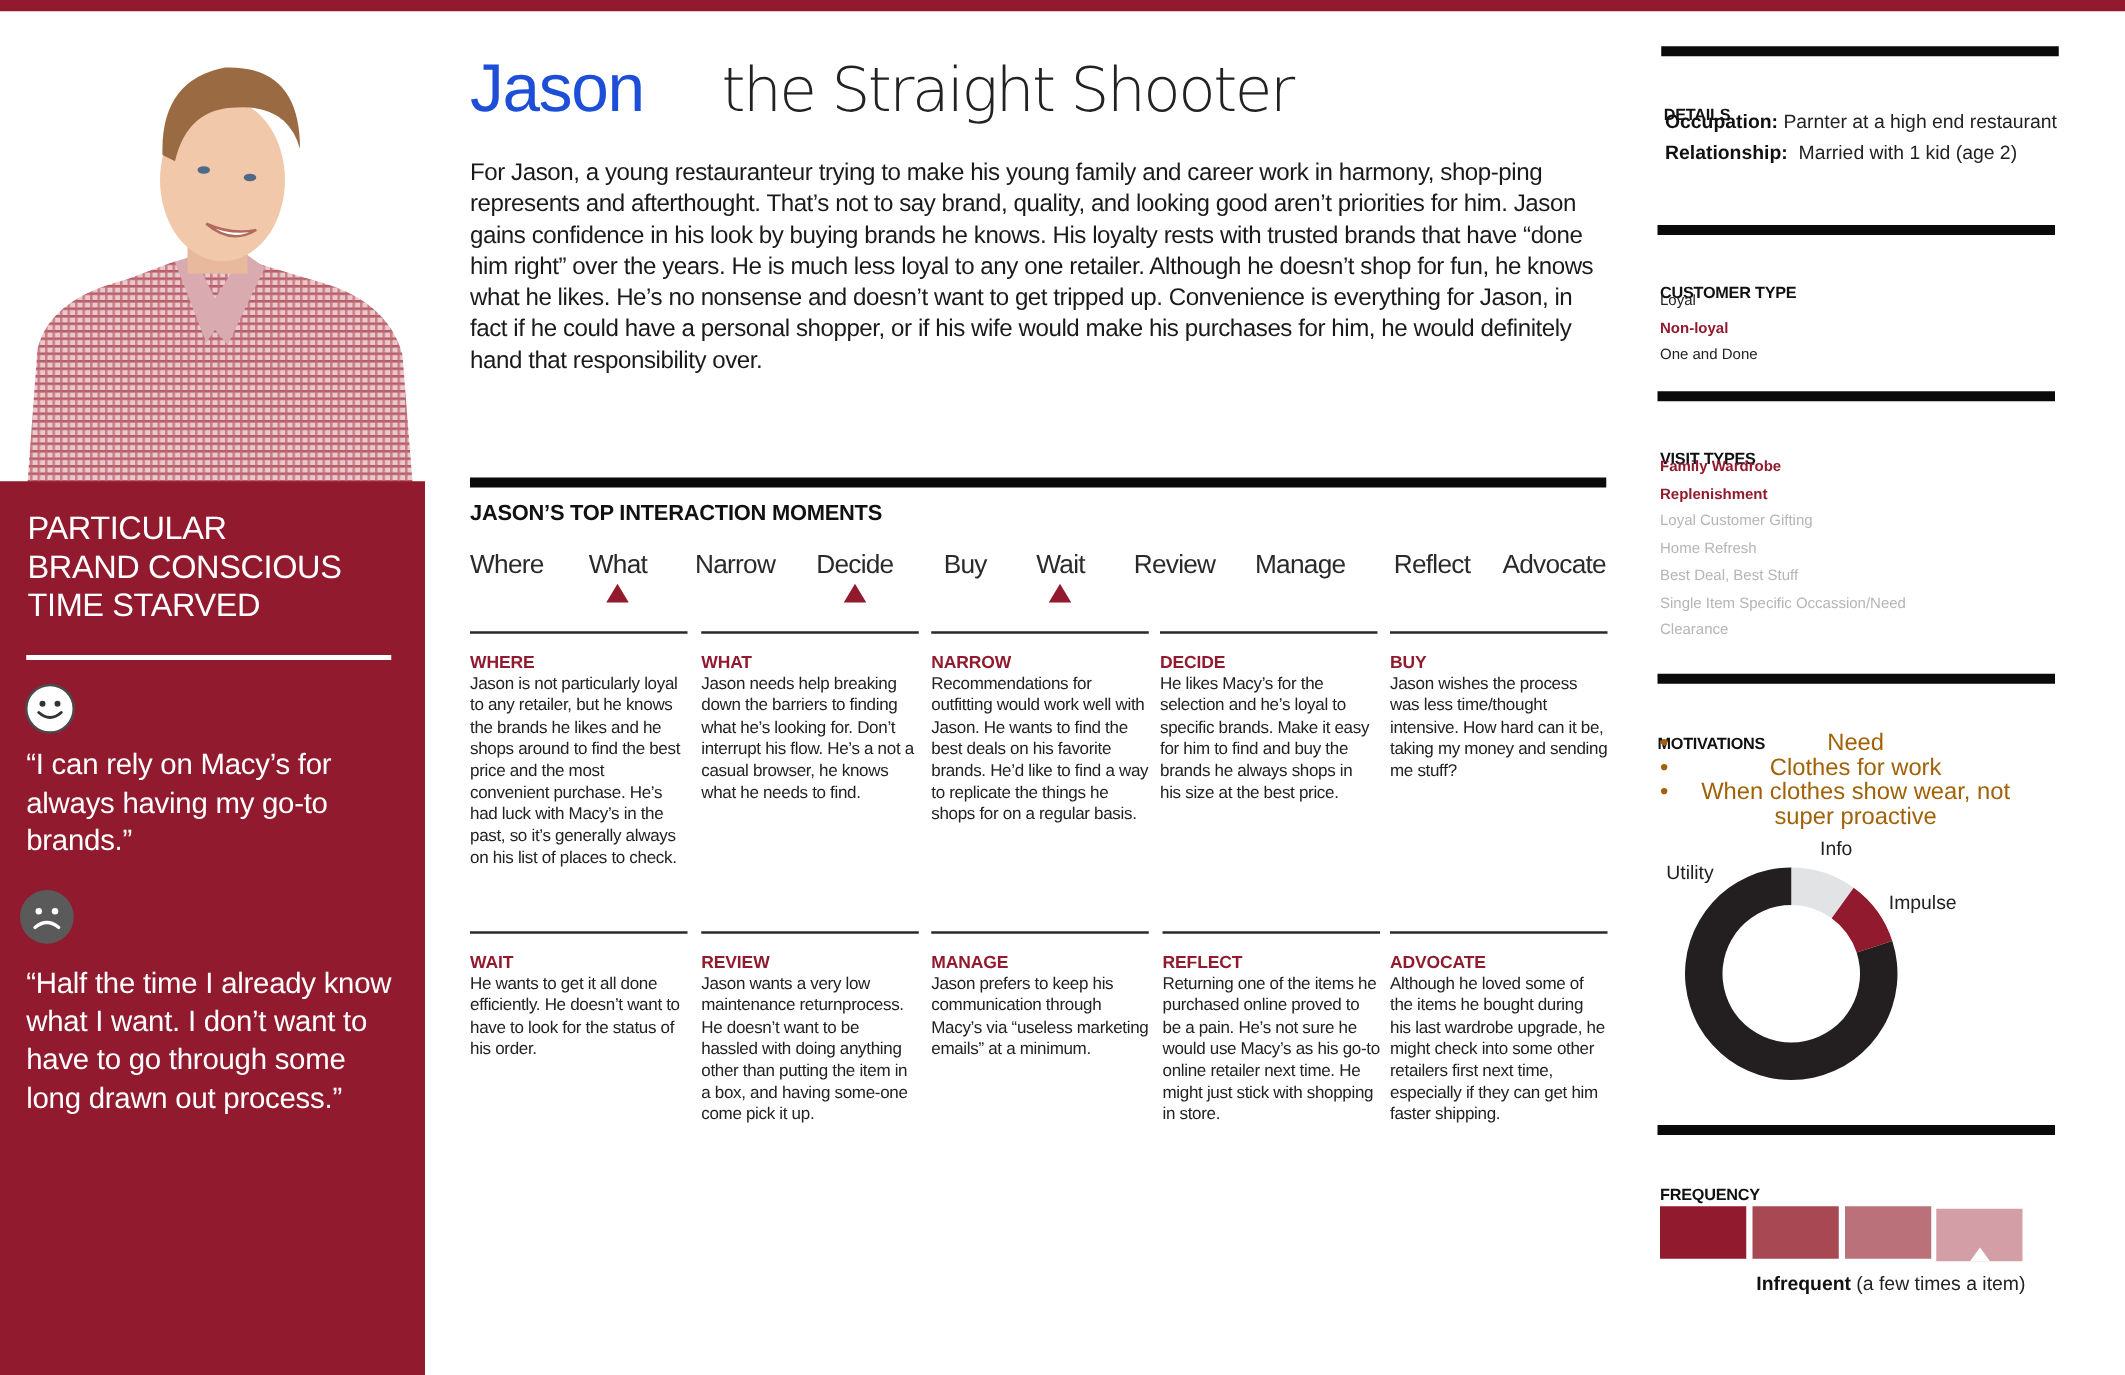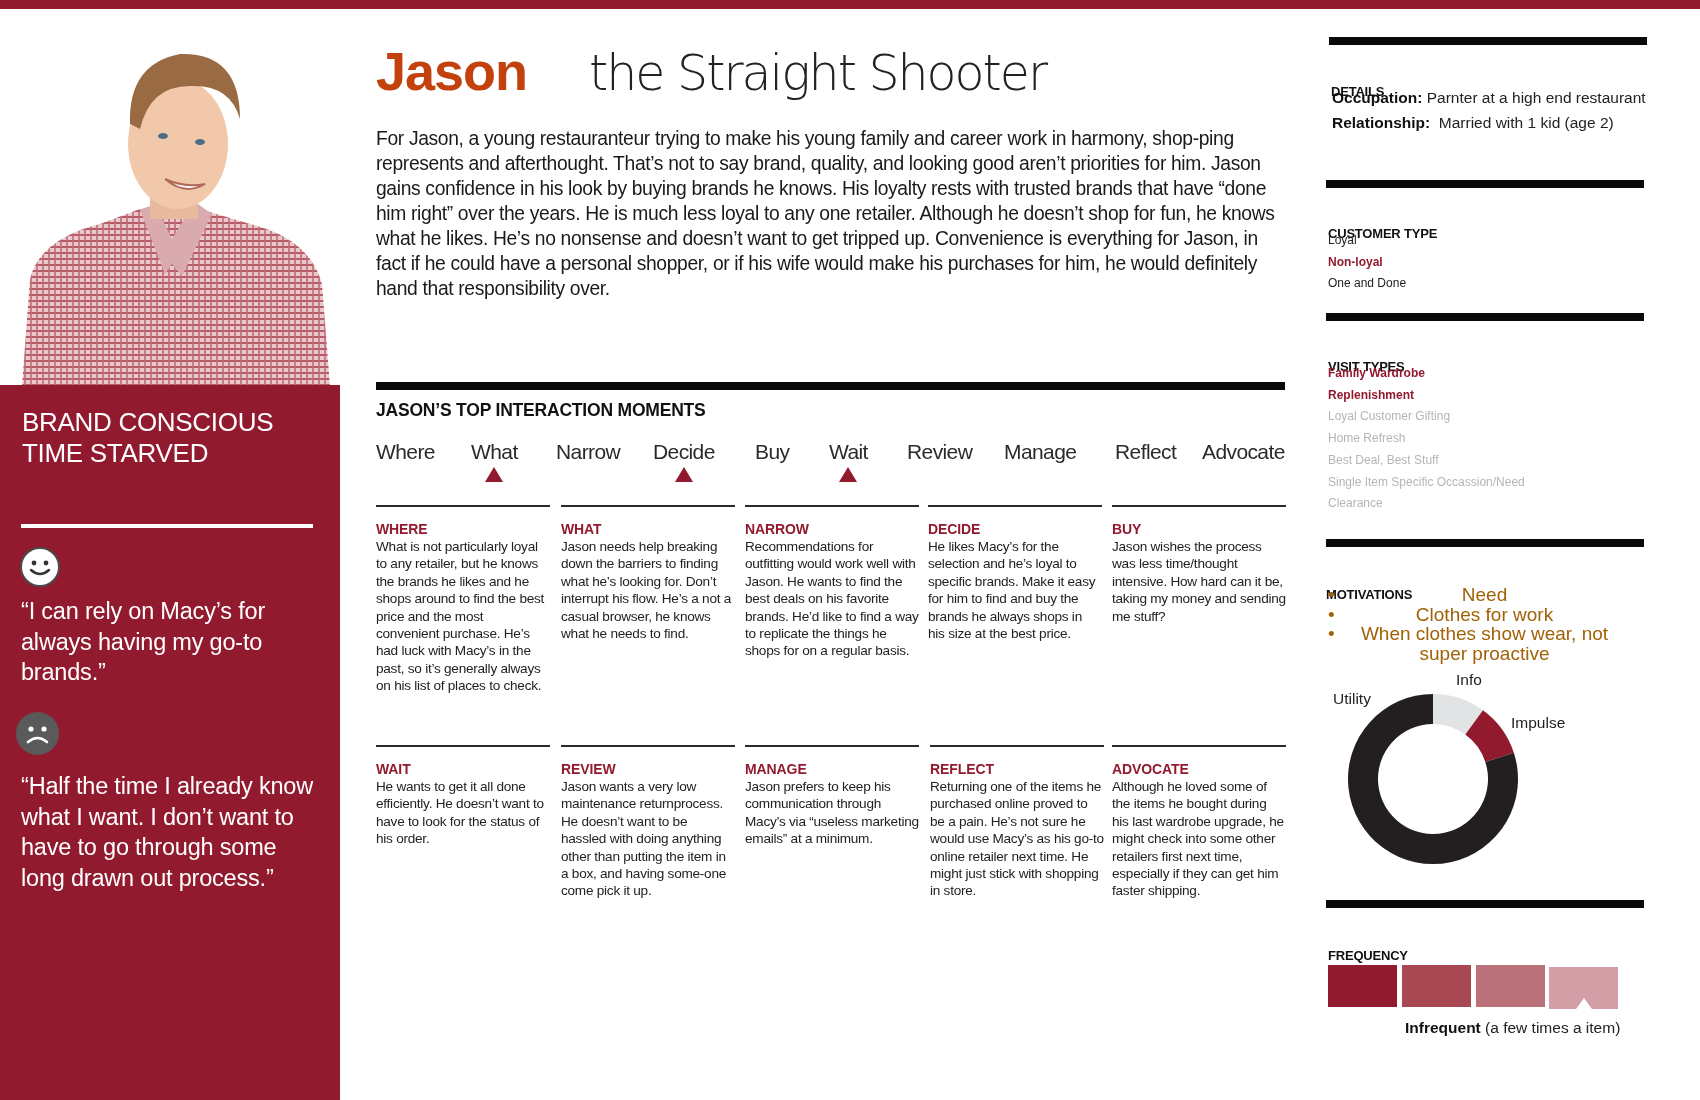--- a/index.html
+++ b/index.html
@@ -18,21 +18,21 @@
   .face { position: absolute; width: 40px; height: 40px; border-radius: 50%; }
   .face.happy { left: 20px; top: 162px; background: #ffffff; border: 2px solid #4a4a4a; }
   .face.sad { left: 16px; top: 327px; background: #5a5a5a; width: 43px; height: 43px; }
   .face svg { position: absolute; left: 0; top: 0; }
   .quote { position: absolute; left: 21px; font-size: 23.5px; line-height: 30.5px; font-weight: 300; letter-spacing: -0.2px; }
   .quote.q1 { top: 211px; width: 290px; }
   .quote.q2 { top: 386px; width: 300px; }
 
   
   .title { position: absolute; left: 376px; top: 38px; font-size: 54px; line-height: 66px; letter-spacing: -1px; white-space: nowrap; }
-  .title .name { font-weight: 700; color: #c2410c; }
+  .title .name { font-weight: 400; color: #1d4ed8; }
   .title .subtitle { font-weight: 300; color: #222; font-family: "DejaVu Sans", sans-serif; font-size: 49px; letter-spacing: -2px; margin-left: 48px; }
   .bio { position: absolute; left: 376px; top: 126px; width: 912px; font-size: 19.3px; line-height: 25px; color: #1a1a1a; letter-spacing: -0.35px; }
 
   .thick-rule { position: absolute; left: 376px; top: 382px; width: 909px; height: 8px; background: #0a0a0a; }
   .section-h { font-weight: 700; color: #111; letter-spacing: -0.2px; }
   .moments-h { position: absolute; left: 376px; top: 400px; font-size: 17.5px; }
 
   .stages { position: absolute; left: 376px; top: 440px; width: 912px; height: 50px; }
   .stage { position: absolute; top: 0; font-size: 21px; font-weight: 300; color: #2a2a2a; letter-spacing: -0.6px; white-space: nowrap; }
   .stage .tri { position: absolute; top: 27px; left: 50%; margin-left: -9px; width: 0; height: 0; border-left: 9px solid transparent; border-right: 9px solid transparent; border-bottom: 15px solid #921a2e; }
@@ -83,20 +83,21 @@
     <ellipse cx="178" cy="120" rx="50" ry="65" fill="#f1c8aa"></ellipse>
     <path d="M130 100 Q128 40 180 30 Q240 28 240 95 Q230 60 190 62 Q150 62 140 105 Z" fill="#9a6b43"></path>
     <ellipse cx="163" cy="112" rx="5" ry="3" fill="#4d6a86"></ellipse>
     <ellipse cx="200" cy="118" rx="5" ry="3" fill="#4d6a86"></ellipse>
     <path d="M165 155 Q185 172 205 160 Q185 164 165 155 Z" fill="#ffffff" stroke="#b26a5c" stroke-width="2"></path>
   </svg>
 </div>
 
 <div class="red-panel">
   <div class="traits">
+    <div>PARTICULAR</div>
     <div>BRAND CONSCIOUS</div>
     <div>TIME STARVED</div>
   </div>
   <div class="white-rule"></div>
 
   <div class="face happy">
     <svg width="36" height="36" viewBox="0 0 36 36">
       <circle cx="12" cy="14" r="2.4" fill="#333"></circle>
       <circle cx="24" cy="14" r="2.4" fill="#333"></circle>
       <path d="M9 21 Q18 29 27 21" fill="none" stroke="#333" stroke-width="2.4" stroke-linecap="round"></path>
@@ -133,21 +134,21 @@
   <div class="stage" style="left:453px"><span>Wait</span><span class="tri"></span></div>
   <div class="stage" style="left:531px"><span>Review</span></div>
   <div class="stage" style="left:628px"><span>Manage</span></div>
   <div class="stage" style="left:739px"><span>Reflect</span></div>
   <div class="stage" style="left:826px"><span>Advocate</span></div>
 </div>
 
 <div class="card" style="left:376px; top:505px">
   <div class="rule"></div>
   <div class="label">WHERE</div>
-  <div class="text">What is not particularly loyal to any retailer, but he knows the brands he likes and he shops around to find the best price and the most convenient purchase. He’s had luck with Macy’s in the past, so it’s generally always on his list of places to check.</div>
+  <div class="text">Jason is not particularly loyal to any retailer, but he knows the brands he likes and he shops around to find the best price and the most convenient purchase. He’s had luck with Macy’s in the past, so it’s generally always on his list of places to check.</div>
 </div>
 <div class="card" style="left:561px; top:505px">
   <div class="rule"></div>
   <div class="label">WHAT</div>
   <div class="text">Jason needs help breaking down the barriers to finding what he’s looking for. Don’t interrupt his flow. He’s a not a casual browser, he knows what he needs to find.</div>
 </div>
 <div class="card" style="left:745px; top:505px">
   <div class="rule"></div>
   <div class="label">NARROW</div>
   <div class="text">Recommendations for outfitting would work well with Jason. He wants to find the best deals on his favorite brands. He’d like to find a way to replicate the things he shops for on a regular basis.</div>

